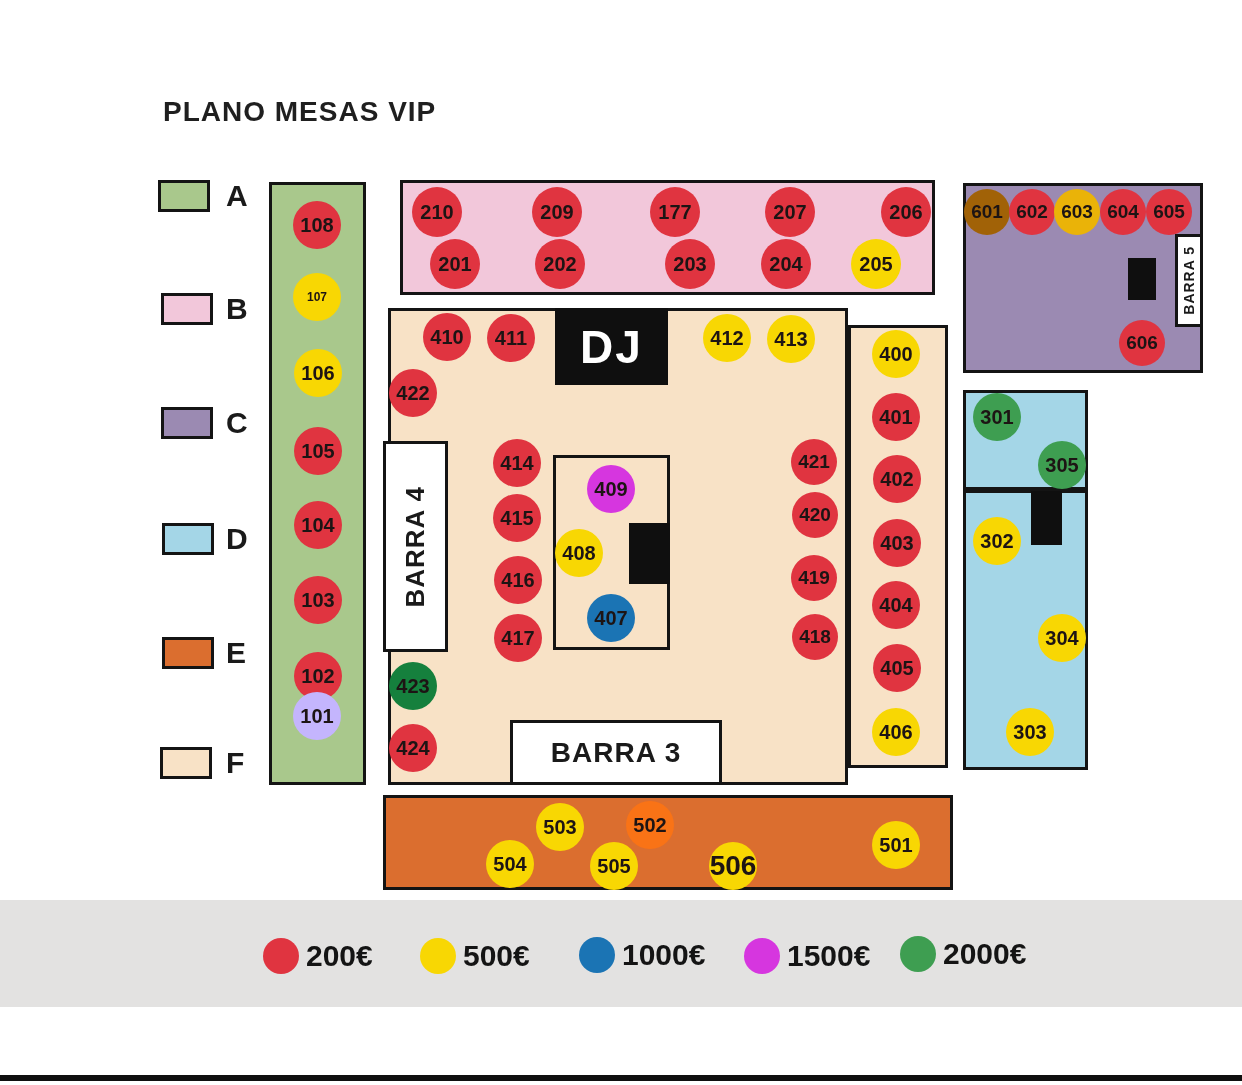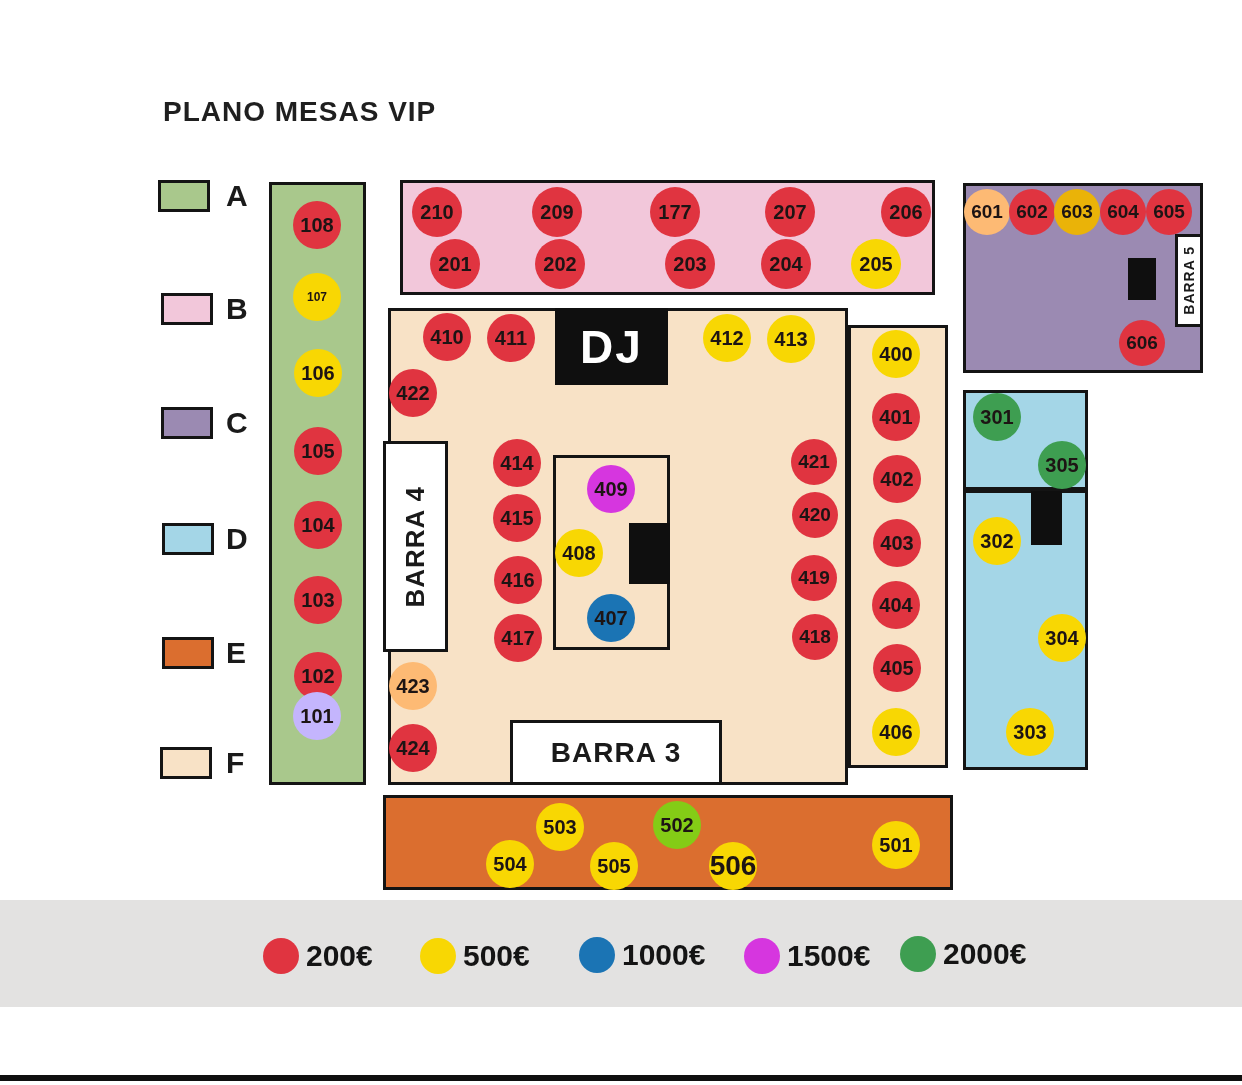--- a/index.html
+++ b/index.html
@@ -74,21 +74,21 @@
       <div class="table" style="left: 412px; top: 187px; width: 50px; height: 50px; background: rgb(224, 52, 64); font-size: 20px;">210</div>
       <div class="table" style="left: 532px; top: 187px; width: 50px; height: 50px; background: rgb(224, 52, 64); font-size: 20px;">209</div>
       <div class="table" style="left: 650px; top: 187px; width: 50px; height: 50px; background: rgb(224, 52, 64); font-size: 20px;">177</div>
       <div class="table" style="left: 765px; top: 187px; width: 50px; height: 50px; background: rgb(224, 52, 64); font-size: 20px;">207</div>
       <div class="table" style="left: 881px; top: 187px; width: 50px; height: 50px; background: rgb(224, 52, 64); font-size: 20px;">206</div>
       <div class="table" style="left: 430px; top: 239px; width: 50px; height: 50px; background: rgb(224, 52, 64); font-size: 20px;">201</div>
       <div class="table" style="left: 535px; top: 239px; width: 50px; height: 50px; background: rgb(224, 52, 64); font-size: 20px;">202</div>
       <div class="table" style="left: 665px; top: 239px; width: 50px; height: 50px; background: rgb(224, 52, 64); font-size: 20px;">203</div>
       <div class="table" style="left: 761px; top: 239px; width: 50px; height: 50px; background: rgb(224, 52, 64); font-size: 20px;">204</div>
       <div class="table" style="left: 851px; top: 239px; width: 50px; height: 50px; background: rgb(248, 215, 3); font-size: 20px;">205</div>
-      <div class="table" style="left: 964px; top: 189px; width: 46px; height: 46px; background: #fdba74; font-size: 19px; text-align: center;">601</div>
+      <div class="table" style="left: 964px; top: 189px; width: 46px; height: 46px; background: #a16207; font-size: 19px; text-align: center;">601</div>
       <div class="table" style="left: 1009px; top: 189px; width: 46px; height: 46px; background: rgb(224, 52, 64); font-size: 19px;">602</div>
       <div class="table" style="left: 1054px; top: 189px; width: 46px; height: 46px; background: #eab308; font-size: 19px;">603</div>
       <div class="table" style="left: 1100px; top: 189px; width: 46px; height: 46px; background: rgb(224, 52, 64); font-size: 19px;">604</div>
       <div class="table" style="left: 1146px; top: 189px; width: 46px; height: 46px; background: rgb(224, 52, 64); font-size: 19px;">605</div>
       <div class="table" style="left: 1119px; top: 320px; width: 46px; height: 46px; background: rgb(224, 52, 64); font-size: 19px;">606</div>
       <div class="table" style="left: 973px; top: 393px; width: 48px; height: 48px; background: rgb(62, 158, 81); font-size: 20px;">301</div>
       <div class="table" style="left: 1038px; top: 441px; width: 48px; height: 48px; background: rgb(62, 158, 81); font-size: 20px;">305</div>
       <div class="table" style="left: 973px; top: 517px; width: 48px; height: 48px; background: rgb(248, 215, 3); font-size: 20px;">302</div>
       <div class="table" style="left: 1038px; top: 614px; width: 48px; height: 48px; background: rgb(248, 215, 3); font-size: 20px;">304</div>
       <div class="table" style="left: 1006px; top: 708px; width: 48px; height: 48px; background: rgb(248, 215, 3); font-size: 20px;">303</div>
@@ -101,31 +101,31 @@
       <div class="table" style="left: 493px; top: 494px; width: 48px; height: 48px; background: rgb(224, 52, 64); font-size: 20px;">415</div>
       <div class="table" style="left: 494px; top: 556px; width: 48px; height: 48px; background: rgb(224, 52, 64); font-size: 20px;">416</div>
       <div class="table" style="left: 494px; top: 614px; width: 48px; height: 48px; background: rgb(224, 52, 64); font-size: 20px;">417</div>
       <div class="table" style="left: 587px; top: 465px; width: 48px; height: 48px; background: rgb(214, 54, 223); font-size: 20px;">409</div>
       <div class="table" style="left: 555px; top: 529px; width: 48px; height: 48px; background: rgb(248, 215, 3); font-size: 20px;">408</div>
       <div class="table" style="left: 587px; top: 594px; width: 48px; height: 48px; background: rgb(27, 116, 180); font-size: 20px;">407</div>
       <div class="table" style="left: 791px; top: 439px; width: 46px; height: 46px; background: rgb(224, 52, 64); font-size: 19px;">421</div>
       <div class="table" style="left: 792px; top: 492px; width: 46px; height: 46px; background: rgb(224, 52, 64); font-size: 19px;">420</div>
       <div class="table" style="left: 791px; top: 555px; width: 46px; height: 46px; background: rgb(224, 52, 64); font-size: 19px;">419</div>
       <div class="table" style="left: 792px; top: 614px; width: 46px; height: 46px; background: rgb(224, 52, 64); font-size: 19px;">418</div>
-      <div class="table" style="left: 389px; top: 662px; width: 48px; height: 48px; background: #fdba74; font-size: 20px;">423</div>
+      <div class="table" style="left: 389px; top: 662px; width: 48px; height: 48px; background: #15803d; font-size: 20px;">423</div>
       <div class="table" style="left: 389px; top: 724px; width: 48px; height: 48px; background: rgb(224, 52, 64); font-size: 20px;">424</div>
       <div class="table" style="left: 872px; top: 330px; width: 48px; height: 48px; background: rgb(248, 215, 3); font-size: 20px;">400</div>
       <div class="table" style="left: 872px; top: 393px; width: 48px; height: 48px; background: rgb(224, 52, 64); font-size: 20px;">401</div>
       <div class="table" style="left: 873px; top: 455px; width: 48px; height: 48px; background: rgb(224, 52, 64); font-size: 20px;">402</div>
       <div class="table" style="left: 873px; top: 519px; width: 48px; height: 48px; background: rgb(224, 52, 64); font-size: 20px;">403</div>
       <div class="table" style="left: 872px; top: 581px; width: 48px; height: 48px; background: rgb(224, 52, 64); font-size: 20px;">404</div>
       <div class="table" style="left: 873px; top: 644px; width: 48px; height: 48px; background: rgb(224, 52, 64); font-size: 20px;">405</div>
       <div class="table" style="left: 872px; top: 708px; width: 48px; height: 48px; background: rgb(248, 215, 3); font-size: 20px;">406</div>
       <div class="table" style="left: 536px; top: 803px; width: 48px; height: 48px; background: rgb(248, 215, 3); font-size: 20px;">503</div>
-      <div class="table" style="left: 653px; top: 801px; width: 48px; height: 48px; background: #84cc16; font-size: 20px;">502</div>
+      <div class="table" style="left: 626px; top: 801px; width: 48px; height: 48px; background: #f97316; font-size: 20px;">502</div>
       <div class="table" style="left: 872px; top: 821px; width: 48px; height: 48px; background: rgb(248, 215, 3); font-size: 20px;">501</div>
       <div class="table" style="left: 486px; top: 840px; width: 48px; height: 48px; background: rgb(248, 215, 3); font-size: 20px;">504</div>
       <div class="table" style="left: 590px; top: 842px; width: 48px; height: 48px; background: rgb(248, 215, 3); font-size: 20px;">505</div>
       <div class="table" style="left: 709px; top: 842px; width: 48px; height: 48px; background: rgb(248, 215, 3); font-size: 28px;">506</div>
     </div>
   <div id="zone-legend-layer">
       <div class="swatch" style="left: 158px; top: 180px; background: rgb(169, 200, 140);"></div>
       <div class="swatch-label" style="left: 226px; top: 196px;">A</div>
       <div class="swatch" style="left: 161px; top: 293px; background: rgb(242, 199, 218);"></div>
       <div class="swatch-label" style="left: 226px; top: 309px;">B</div>

